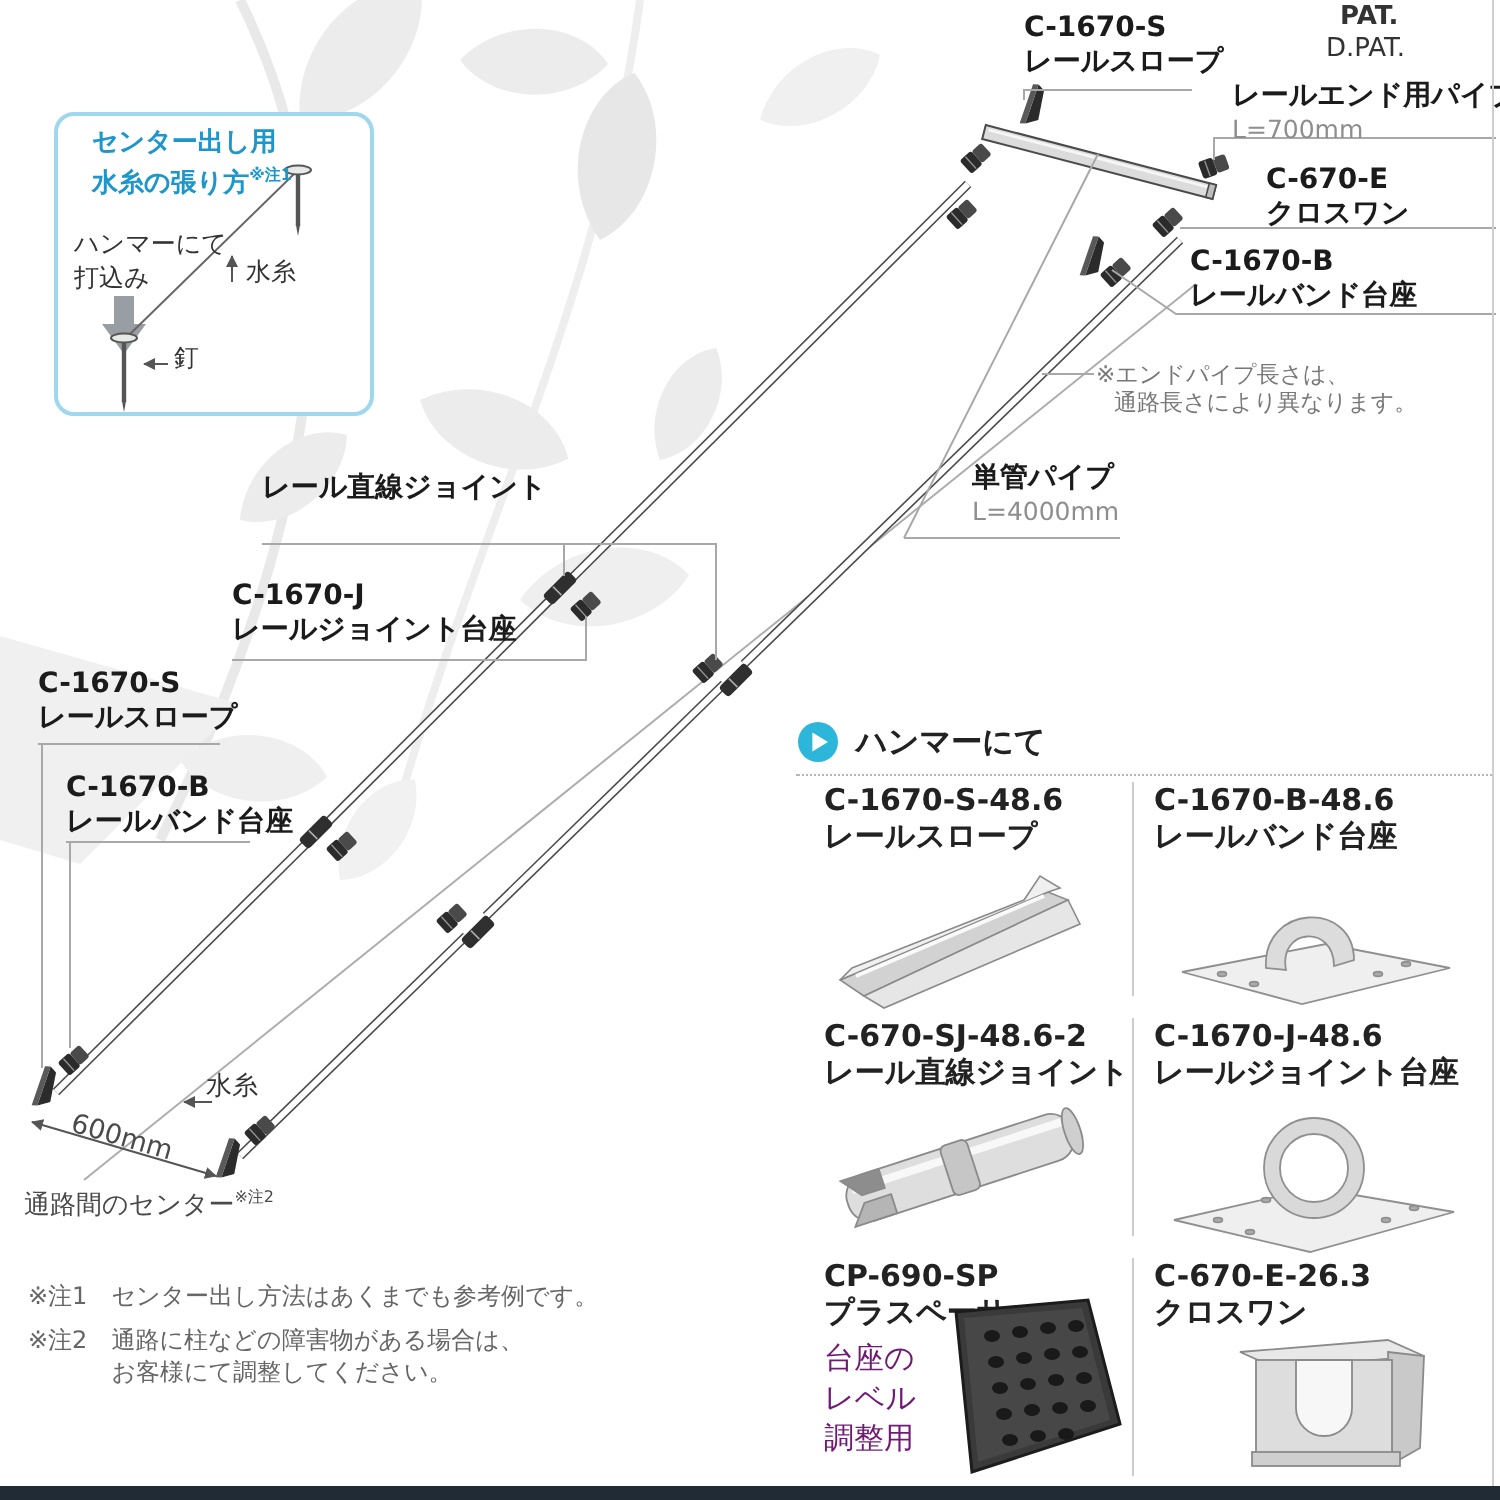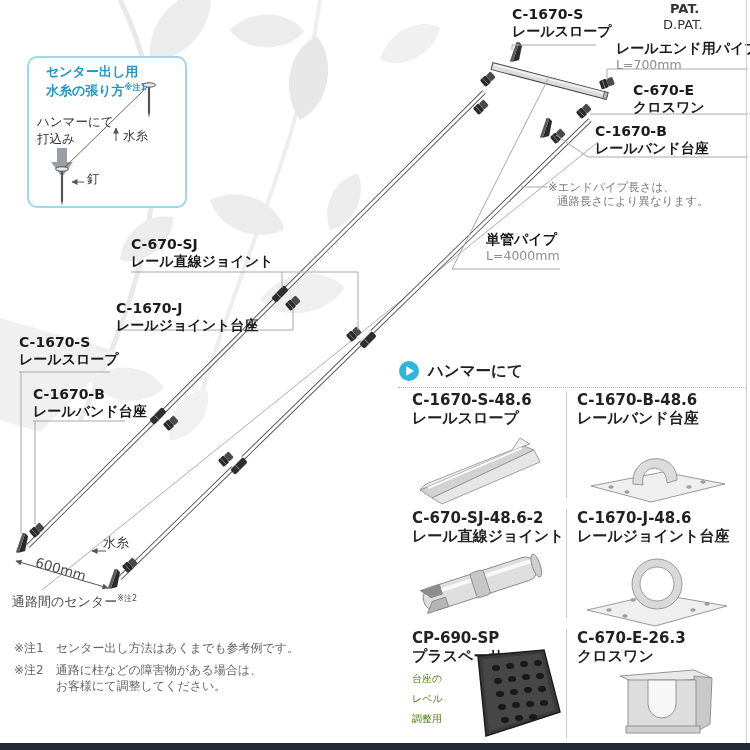--- a/index.html
+++ b/index.html
@@ -10,21 +10,21 @@
   .lbl{position:absolute;font-weight:bold;font-size:14px;line-height:16.5px;color:#1b1b1b;white-space:nowrap;}
   .sub{font-weight:normal;font-size:12.5px;color:#8e8e8e;}
   .gnote{position:absolute;font-size:11.5px;line-height:15px;color:#787878;white-space:nowrap;}
   .boxtitle{position:absolute;font-size:13px;line-height:16px;font-weight:bold;color:#1d96cc;white-space:nowrap;}
   .boxtxt{position:absolute;font-size:12.5px;line-height:17px;color:#333;white-space:nowrap;}
   sup{font-size:8px;}
   .footnote{position:absolute;font-size:12px;line-height:16px;color:#666;white-space:nowrap;display:flex;gap:12px;}
   .panel-head{position:absolute;font-size:15.5px;font-weight:bold;color:#222;white-space:nowrap;}
   .pcode{font-size:15px;font-weight:bold;line-height:18px;color:#222;white-space:nowrap;}
   .pname{font-size:15px;font-weight:bold;line-height:18px;color:#222;white-space:nowrap;}
-  .pnote{font-size:10px;line-height:20px;color:#4d7c0f;white-space:nowrap;}
+  .pnote{font-size:15px;line-height:20px;color:#701a75;white-space:nowrap;}
   .vdiv{position:absolute;width:1px;background:#ccc;}
   .dotted{position:absolute;border-top:1px dotted #b5b5b5;height:0;}
   .rightborder{position:absolute;width:1px;background:#cfcfcf;}
   .footerbar{position:absolute;left:0;width:750px;}
   .rot600{transform:rotate(16deg);transform-origin:left top;}
   .cell{position:absolute;}
 </style>
 </head>
 <body>
 
@@ -184,24 +184,23 @@
   <div>C-1670-B</div>
   <div>レールバンド台座</div>
 </div>
 <div class="gnote" style="left:548px;top:180px">※エンドパイプ長さは、</div>
 <div class="gnote" style="left:557px;top:194px">通路長さにより異なります。</div>
 <div class="lbl" style="left:486px;top:231px">
   <div>単管パイプ</div>
   <div class="sub">L=4000mm</div>
 </div>
 <div class="lbl" style="left:131px;top:236px">
-  <div>C-670-SJ</div>
   <div>レール直線ジョイント</div>
 </div>
-<div class="lbl" style="left:116px;top:300px">
+<div class="lbl" style="left:116px;top:290px">
   <div>C-1670-J</div>
   <div>レールジョイント台座</div>
 </div>
 <div class="lbl" style="left:19px;top:334px">
   <div>C-1670-S</div>
   <div>レールスロープ</div>
 </div>
 <div class="lbl" style="left:33px;top:386px">
   <div>C-1670-B</div>
   <div>レールバンド台座</div>

